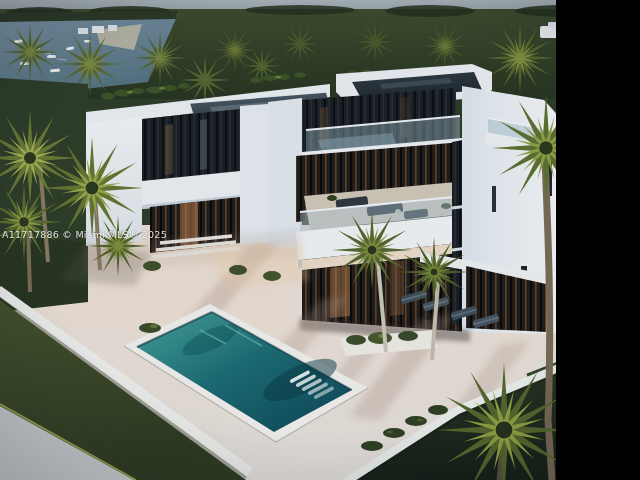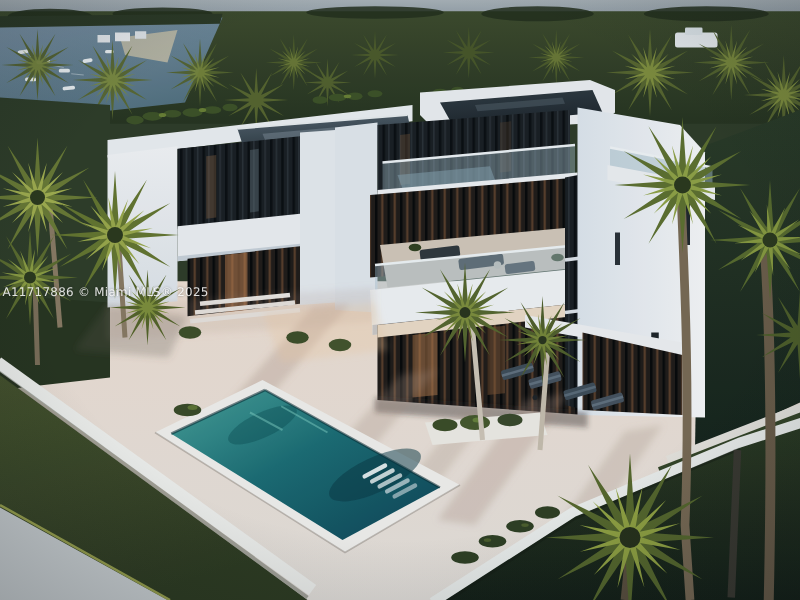--- a/index.html
+++ b/index.html
@@ -1,16 +1,16 @@
 <!DOCTYPE html>
 <html><head>
 <meta charset="utf-8">
 <style>
   html,body{margin:0;padding:0;background:#000;}
-  .stage{position:relative;width:640px;height:480px;overflow:hidden;background:#2f3b27;}
+  .stage{position:relative;width:556px;height:480px;overflow:hidden;background:#2f3b27;}
   .stage svg{position:absolute;left:0;top:0;display:block;}
   .watermark{
     position:absolute;left:2px;top:229px;width:200px;
     font-family:"DejaVu Sans","Liberation Sans",sans-serif;
     font-size:9.5px;line-height:11px;letter-spacing:.25px;
     color:rgba(255,255,255,.85);
     text-shadow:0 0 2px rgba(0,0,0,.45);
     pointer-events:none;white-space:nowrap;
   }
 </style>

